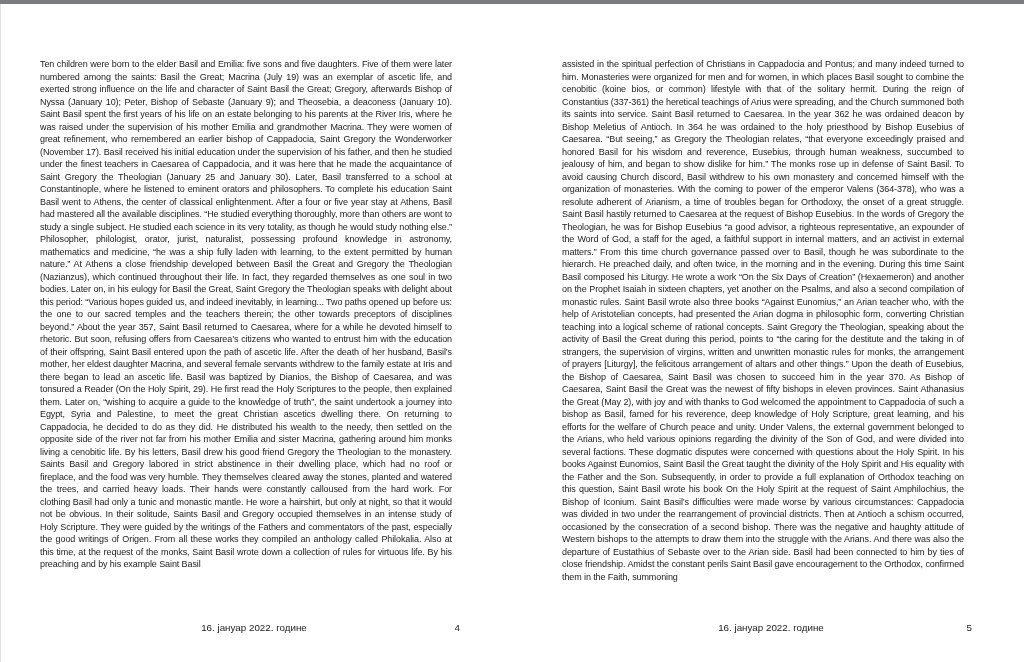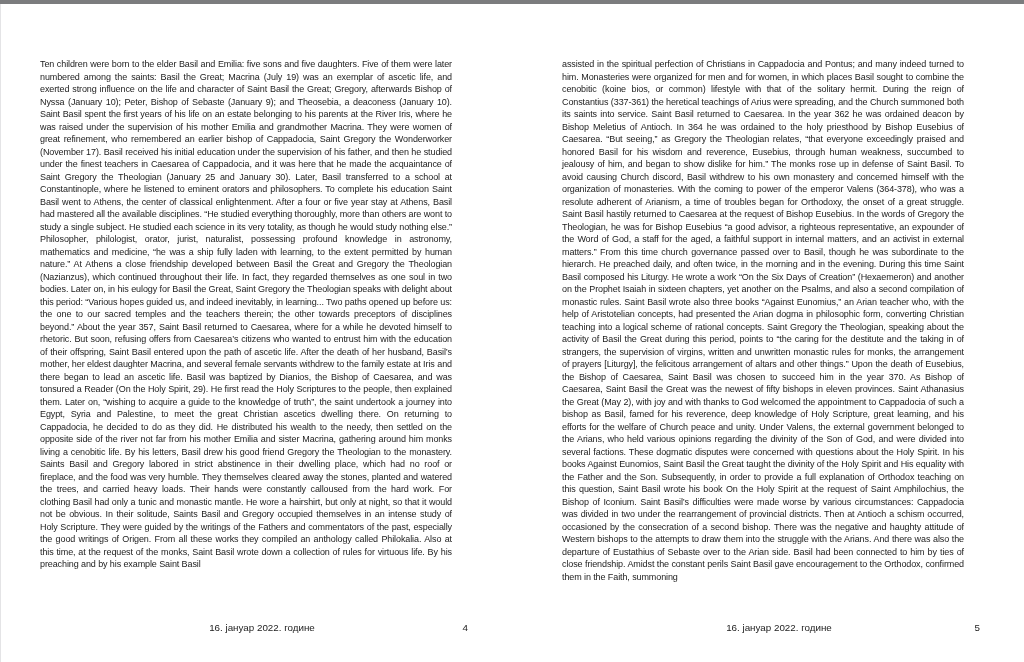--- a/index.html
+++ b/index.html
@@ -41,21 +41,21 @@
     width: 100%;
     font-size: 9px;
     line-height: 12.5px;
     letter-spacing: -0.1px;
     color: #1c1c1c;
     text-align: justify;
     text-justify: inter-word;
   }
   .page-footer {
     position: absolute;
-    left: 16px; top: 564px;
+    left: 8px; top: 564px;
     width: 100%;
     height: 14px;
     font-size: 9.8px;
     color: #222222;
   }
   .footer-date {
     display: block;
     width: 100%;
     text-align: center;
   }

